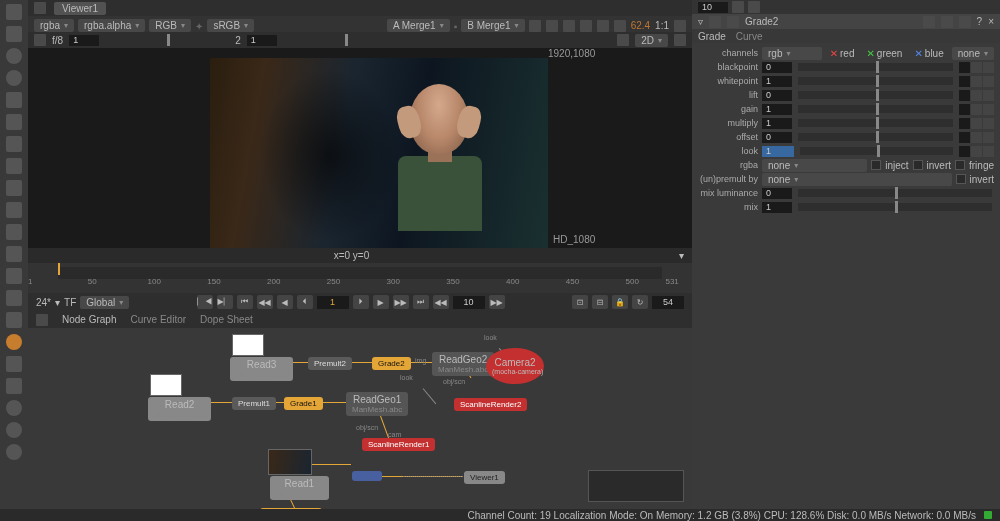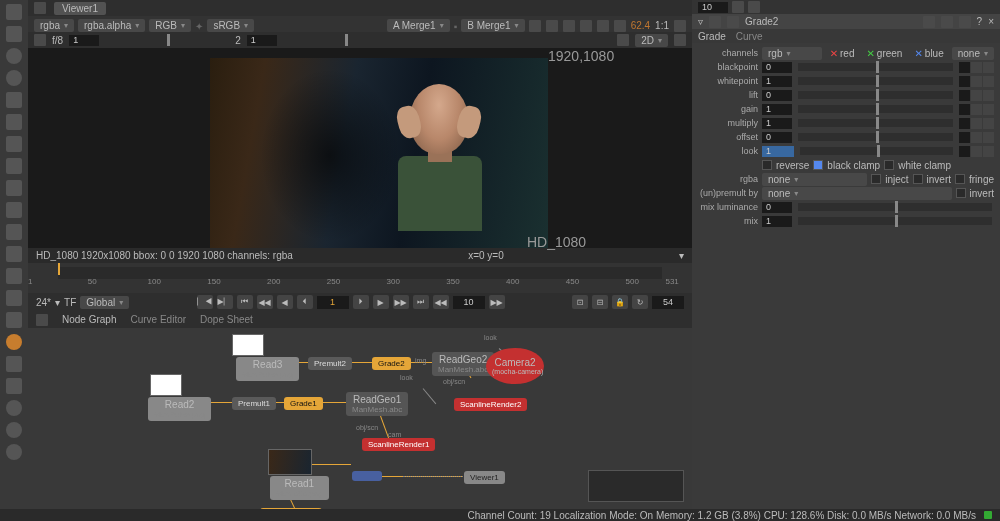--- a/index.html
+++ b/index.html
@@ -23,21 +23,21 @@
 .viewer-area{background:#1a1a1a;flex:1;position:relative;min-height:200px}
 .frame{position:absolute;left:182px;top:10px;width:338px;height:190px;background:linear-gradient(100deg,#2a1e0f 0%,#3a2818 15%,#1a2530 40%,#0d1620 60%,#1a3030 100%)}
 .person{position:absolute;left:170px;top:18px;width:120px;height:150px}
 .head{position:absolute;left:30px;top:8px;width:58px;height:70px;background:radial-gradient(ellipse at 50% 30%,#d4a88c 0%,#b8876a 50%,#7a5842 100%);border-radius:50% 50% 45% 45%}
 .neck{position:absolute;left:48px;top:68px;width:24px;height:18px;background:#9a7258}
 .shirt{position:absolute;left:18px;top:80px;width:84px;height:75px;background:#3a5239;border-radius:8px 8px 0 0}
 .hand{position:absolute;width:22px;height:32px;background:#c49a7c;border-radius:40%;top:30px}
 .hand.l{left:18px;transform:rotate(-15deg)}
 .hand.r{left:78px;transform:rotate(15deg)}
 .shadow{position:absolute;left:50px;top:10px;width:140px;height:175px;background:radial-gradient(ellipse,rgba(0,0,0,0.6),transparent 70%)}
-.dim-label{position:absolute;font-size:14px;color:#999}
+.dim-label{position:absolute;font-size:10px;color:#999}
 .status-bar{height:15px;background:#2a2a2a;display:flex;align-items:center;padding:0 8px;font-size:9px;gap:12px}
 .timeline{height:30px;background:#333;position:relative;padding:0 30px}
 .tl-track{position:absolute;left:30px;right:30px;top:4px;height:12px;background:#2a2a2a}
 .tl-tick{position:absolute;top:14px;font-size:8px;color:#888}
 .tl-marker{position:absolute;top:0;width:2px;height:12px;background:#e5a638}
 .transport{height:18px;background:#2e2e2e;display:flex;align-items:center;padding:0 8px;gap:4px}
 .t-btn{width:16px;height:14px;background:#444;border-radius:2px;display:flex;align-items:center;justify-content:center;font-size:8px;cursor:pointer}
 .t-input{background:#1a1a1a;width:32px;height:13px;color:#e5a638;text-align:center;border:none;font-size:9px}
 .graph-tabs{height:17px;background:#2e2e2e;display:flex;align-items:center;padding:0 8px;gap:14px;font-size:10px}
 .graph-area{flex:1;background:#393939;position:relative;overflow:hidden}
@@ -149,24 +149,23 @@
         <div class="shadow"></div>
         <div class="person">
           <div class="shirt"></div>
           <div class="neck"></div>
           <div class="head"></div>
           <div class="hand l"></div>
           <div class="hand r"></div>
         </div>
       </div>
       <div class="dim-label" style="left:520px;top:0">1920,1080</div>
-      <div class="dim-label" style="left:499px;top:186px">HD_1080</div>
+      <div class="dim-label" style="left:525px;top:186px">HD_1080</div>
     </div>
     <div class="status-bar">
-      <span>HD_1080 1920x1080  bbox: 0 0 1920 1080 channels: rgba</span>
       <div style="flex:1"></div>
       <span>x=0 y=0</span>
       <div style="flex:1"></div>
       <span>▾</span>
     </div>
     <div class="timeline">
       <div class="tl-track"></div>
       <div class="tl-marker" style="left:30px"></div>
       <span class="tl-tick" style="left:0%">1</span>
       <span class="tl-tick" style="left:9%">50</span>
@@ -226,21 +225,21 @@
       <div class="wire" style="left:290px;top:74px;width:28px"></div>
       <div class="wire" style="left:355px;top:74px;width:22px"></div>
       <div class="wire g" style="left:395px;top:60px;width:20px;transform:rotate(50deg)"></div>
       <div class="wire" style="left:352px;top:86px;width:30px;transform:rotate(70deg)"></div>
       <div class="wire" style="left:283px;top:136px;width:40px"></div>
       <div class="wire" style="left:354px;top:148px;width:80px"></div>
       <div class="wire g" style="left:375px;top:148px;width:60px;border-top:1px dotted #888;background:none;height:0"></div>
       <div class="wire" style="left:256px;top:157px;width:28px;transform:rotate(65deg)"></div>
 
       <div class="thumb" style="left:204px;top:6px;width:32px;height:22px"></div>
-      <div class="node read" style="left:208px;top:29px"><span>Read3</span><div class="caption">ManPulse.png</div></div>
+      <div class="node read" style="left:202px;top:29px"><span>Read3</span><div class="caption">ManPulse.png</div></div>
       <div class="node premult" style="left:280px;top:29px">Premult2</div>
       <div class="node grade" style="left:344px;top:29px">Grade2</div>
       <div class="node readgeo" style="left:404px;top:24px"><span>ReadGeo2</span><div class="caption">ManMesh.abc</div></div>
       <div class="node camera" style="left:458px;top:20px">
           <span>Camera2</span>
           <span style="font-size:7px">(mocha-camera)</span>
         </div>
       <div class="node n-small" style="left:456px;top:6px">look</div>
       <div class="node n-small" style="left:387px;top:29px">img</div>
       <div class="node scanline" style="left:426px;top:70px">ScanlineRender2</div>
@@ -370,29 +369,20 @@
         <span class="prop-label">look</span>
         <input class="prop-val sel" value="1" style="">
         <div class="slider"></div>
         <div class="btns">
             <div class="sq b"></div>
             <div class="sq"></div>
             <div class="sq"></div>
           </div>
       </div>
       <div class="prop-row">
-        <span class="prop-label"></span>
-        <div class="cb"></div>
-          <span>reverse</span>
-        <div class="cb" style="background:#58e"></div>
-          <span>black clamp</span>
-        <div class="cb"></div>
-          <span>white clamp</span>
-      </div>
-      <div class="prop-row">
         <span class="prop-label">rgba</span>
         <div class="dropdown" style="flex:1">none</div>
         <div class="cb"></div>
           <span>inject</span>
         <div class="cb"></div>
           <span>invert</span>
         <div class="cb"></div>
           <span>fringe</span>
       </div>
       <div class="prop-row">

